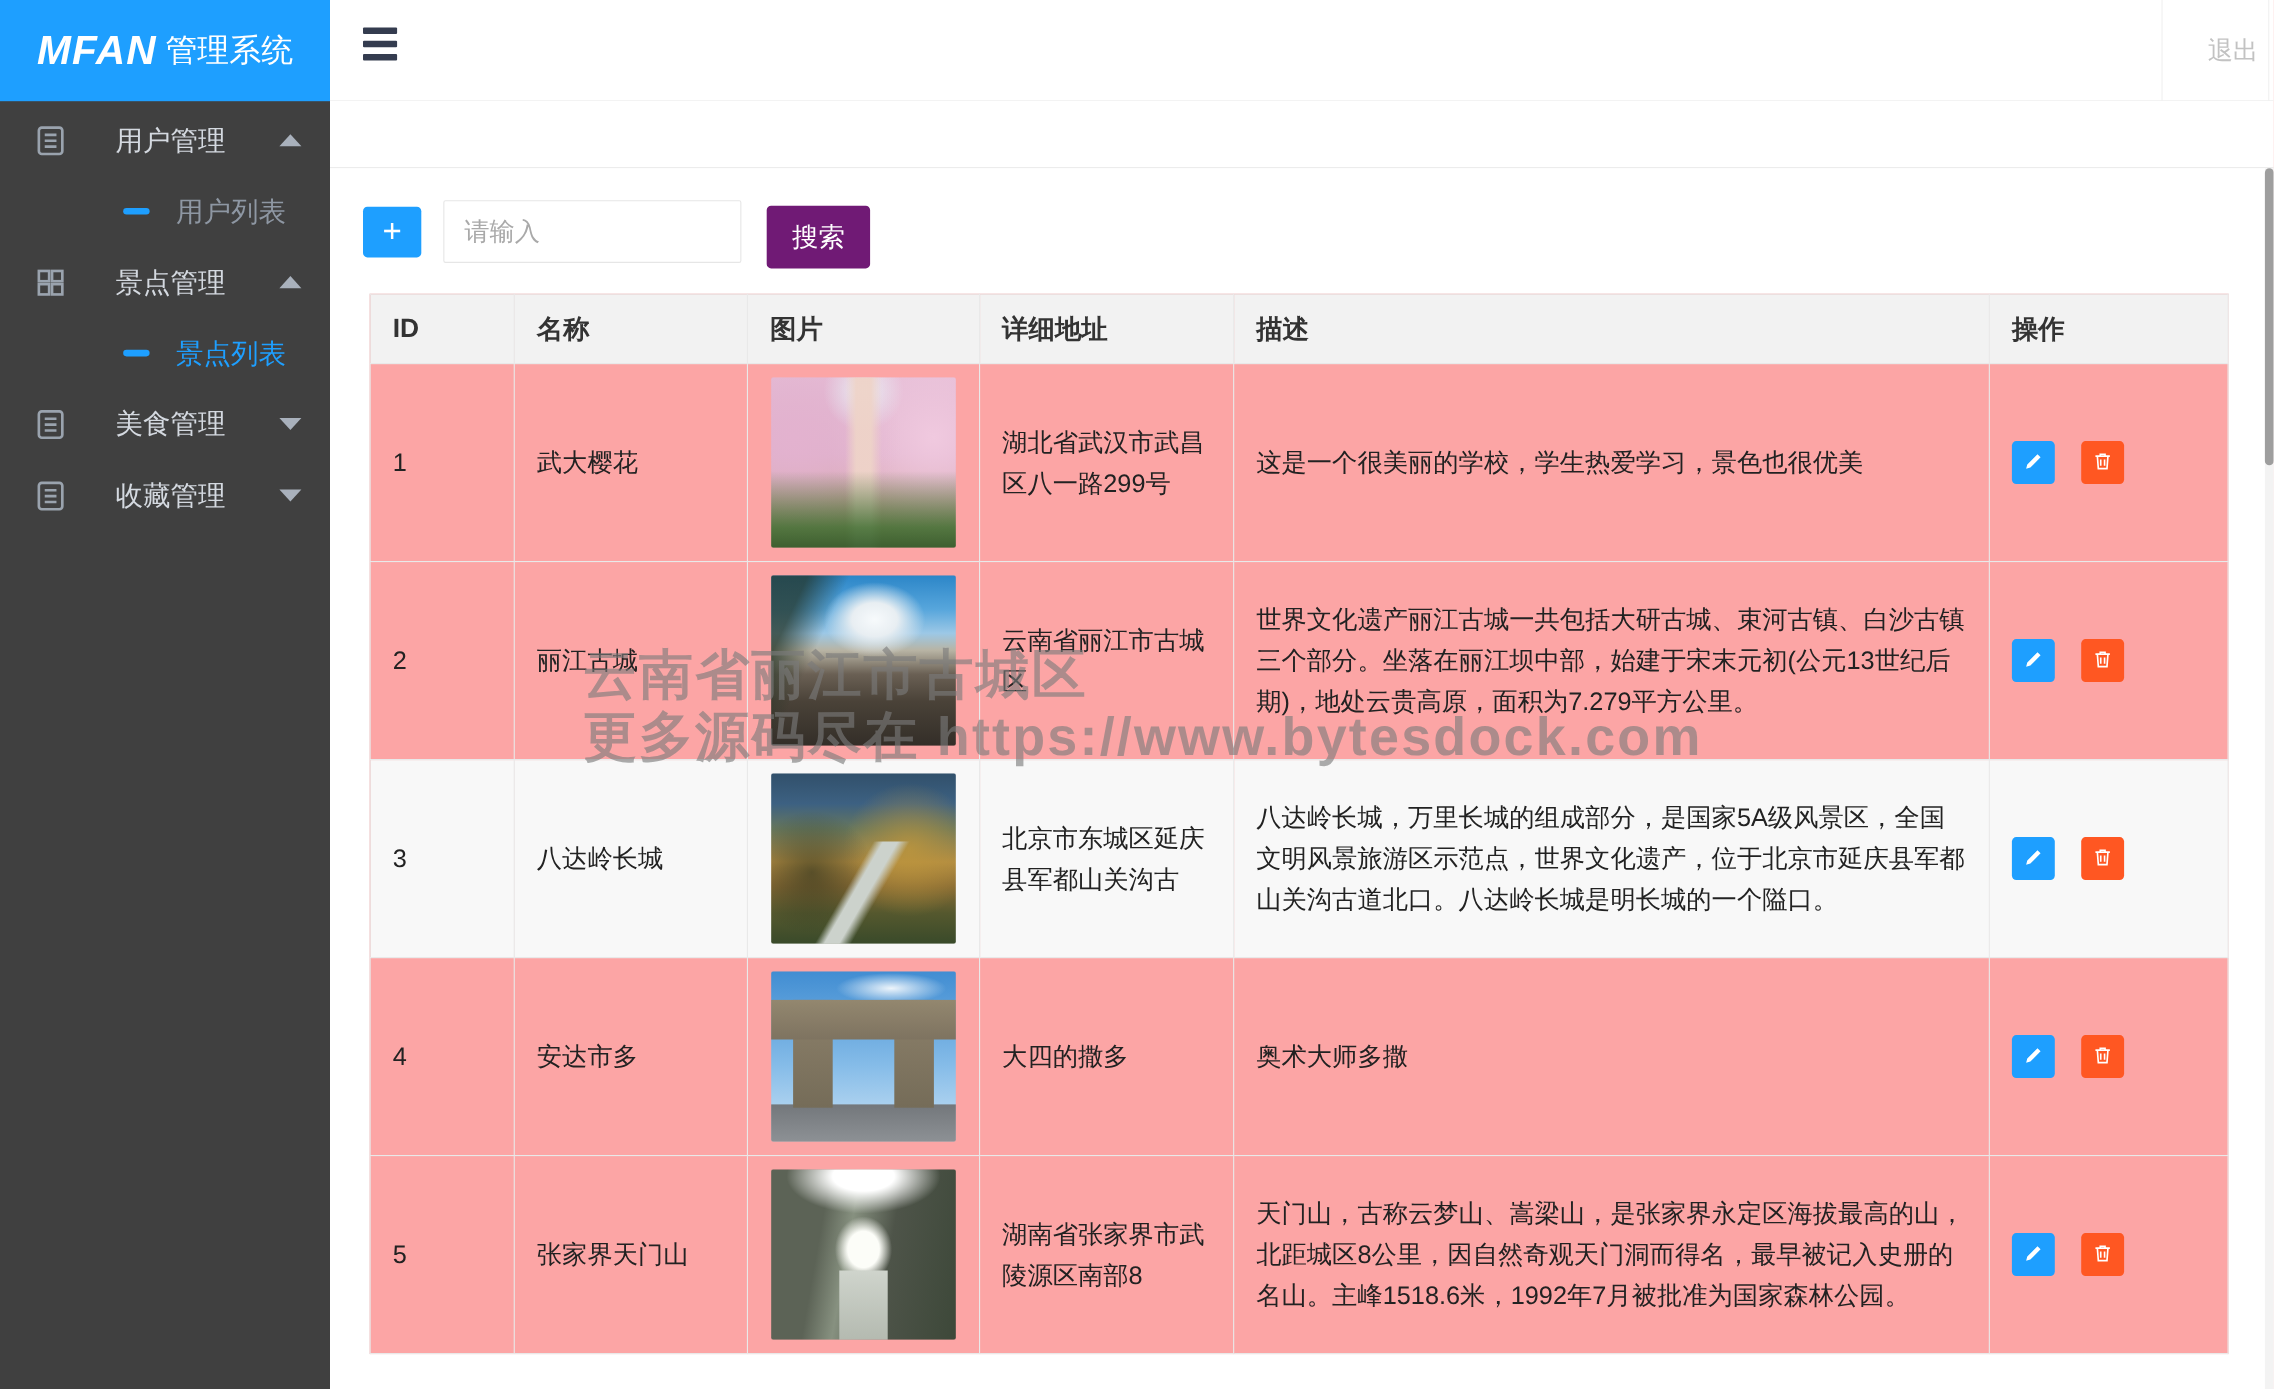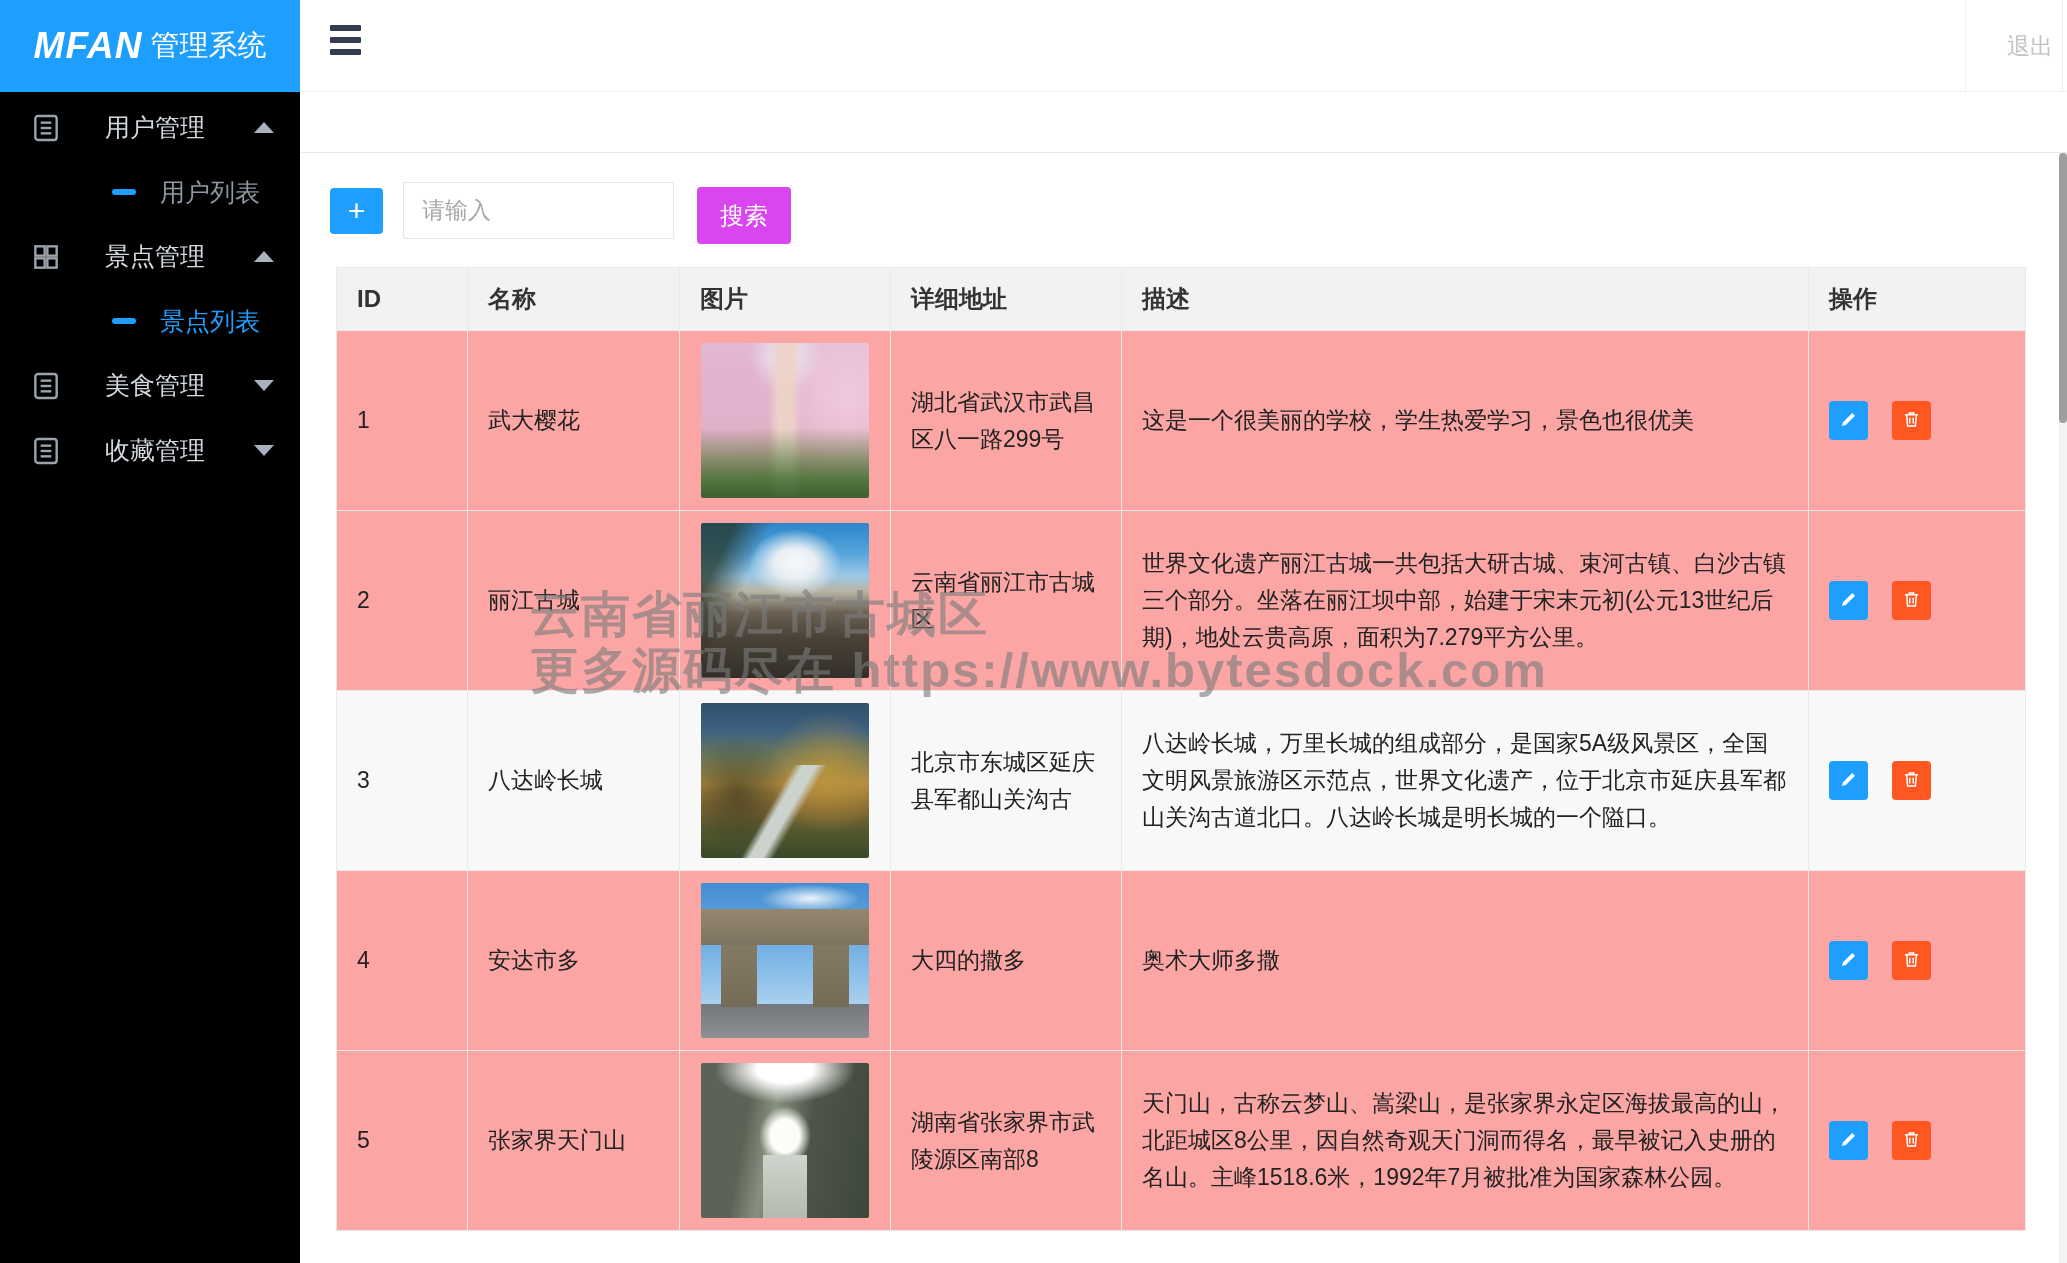--- a/index.html
+++ b/index.html
@@ -9,21 +9,21 @@
     font-family: "Liberation Sans", "DejaVu Sans", sans-serif;
     background: #ffffff;
     overflow: hidden;
     color: #222;
   }
 
   
   .sidebar {
     position: absolute; left: 0; top: 0;
     width: 300px; height: 1263px;
-    background: #000000;
+    background: #404040;
   }
   .logo {
     height: 92px; background: #1E9FFF;
     display: flex; align-items: center; justify-content: center;
     color: #fff; white-space: nowrap;
   }
   .logo .logo-bold { font-size: 37px; font-weight: 800; font-style: italic; letter-spacing: 1px; margin-right: 8px; }
   .logo .logo-rest { font-size: 29px; font-weight: 400; }
   .menu { padding-top: 3px; }
   .menu-item {
@@ -74,21 +74,21 @@
   }
   .search-input {
     position: absolute; left: 103px; top: 29px; width: 271px; height: 57px;
     border: 1px solid #e6e6e6; border-radius: 2px; padding-left: 18px;
     font-size: 23px; color: #7f1d1d; outline: none;
     font-family: "Liberation Sans", "DejaVu Sans", sans-serif;
   }
   .search-input::placeholder { color: #a9a9a9; }
   .search-btn {
     position: absolute; left: 397px; top: 34px; width: 94px; height: 57px;
-    background: #d946ef; color: #fff; border: none; border-radius: 4px;
+    background: #701a75; color: #fff; border: none; border-radius: 4px;
     font-size: 24px; cursor: pointer;
   }
 
   
   table.grid {
     position: absolute; left: 36px; top: 114px;
     width: 1689px; border-collapse: collapse; table-layout: fixed;
     background: #fca5a5;
   }
   .grid th, .grid td { border: 1px solid #e9e9e9; }

